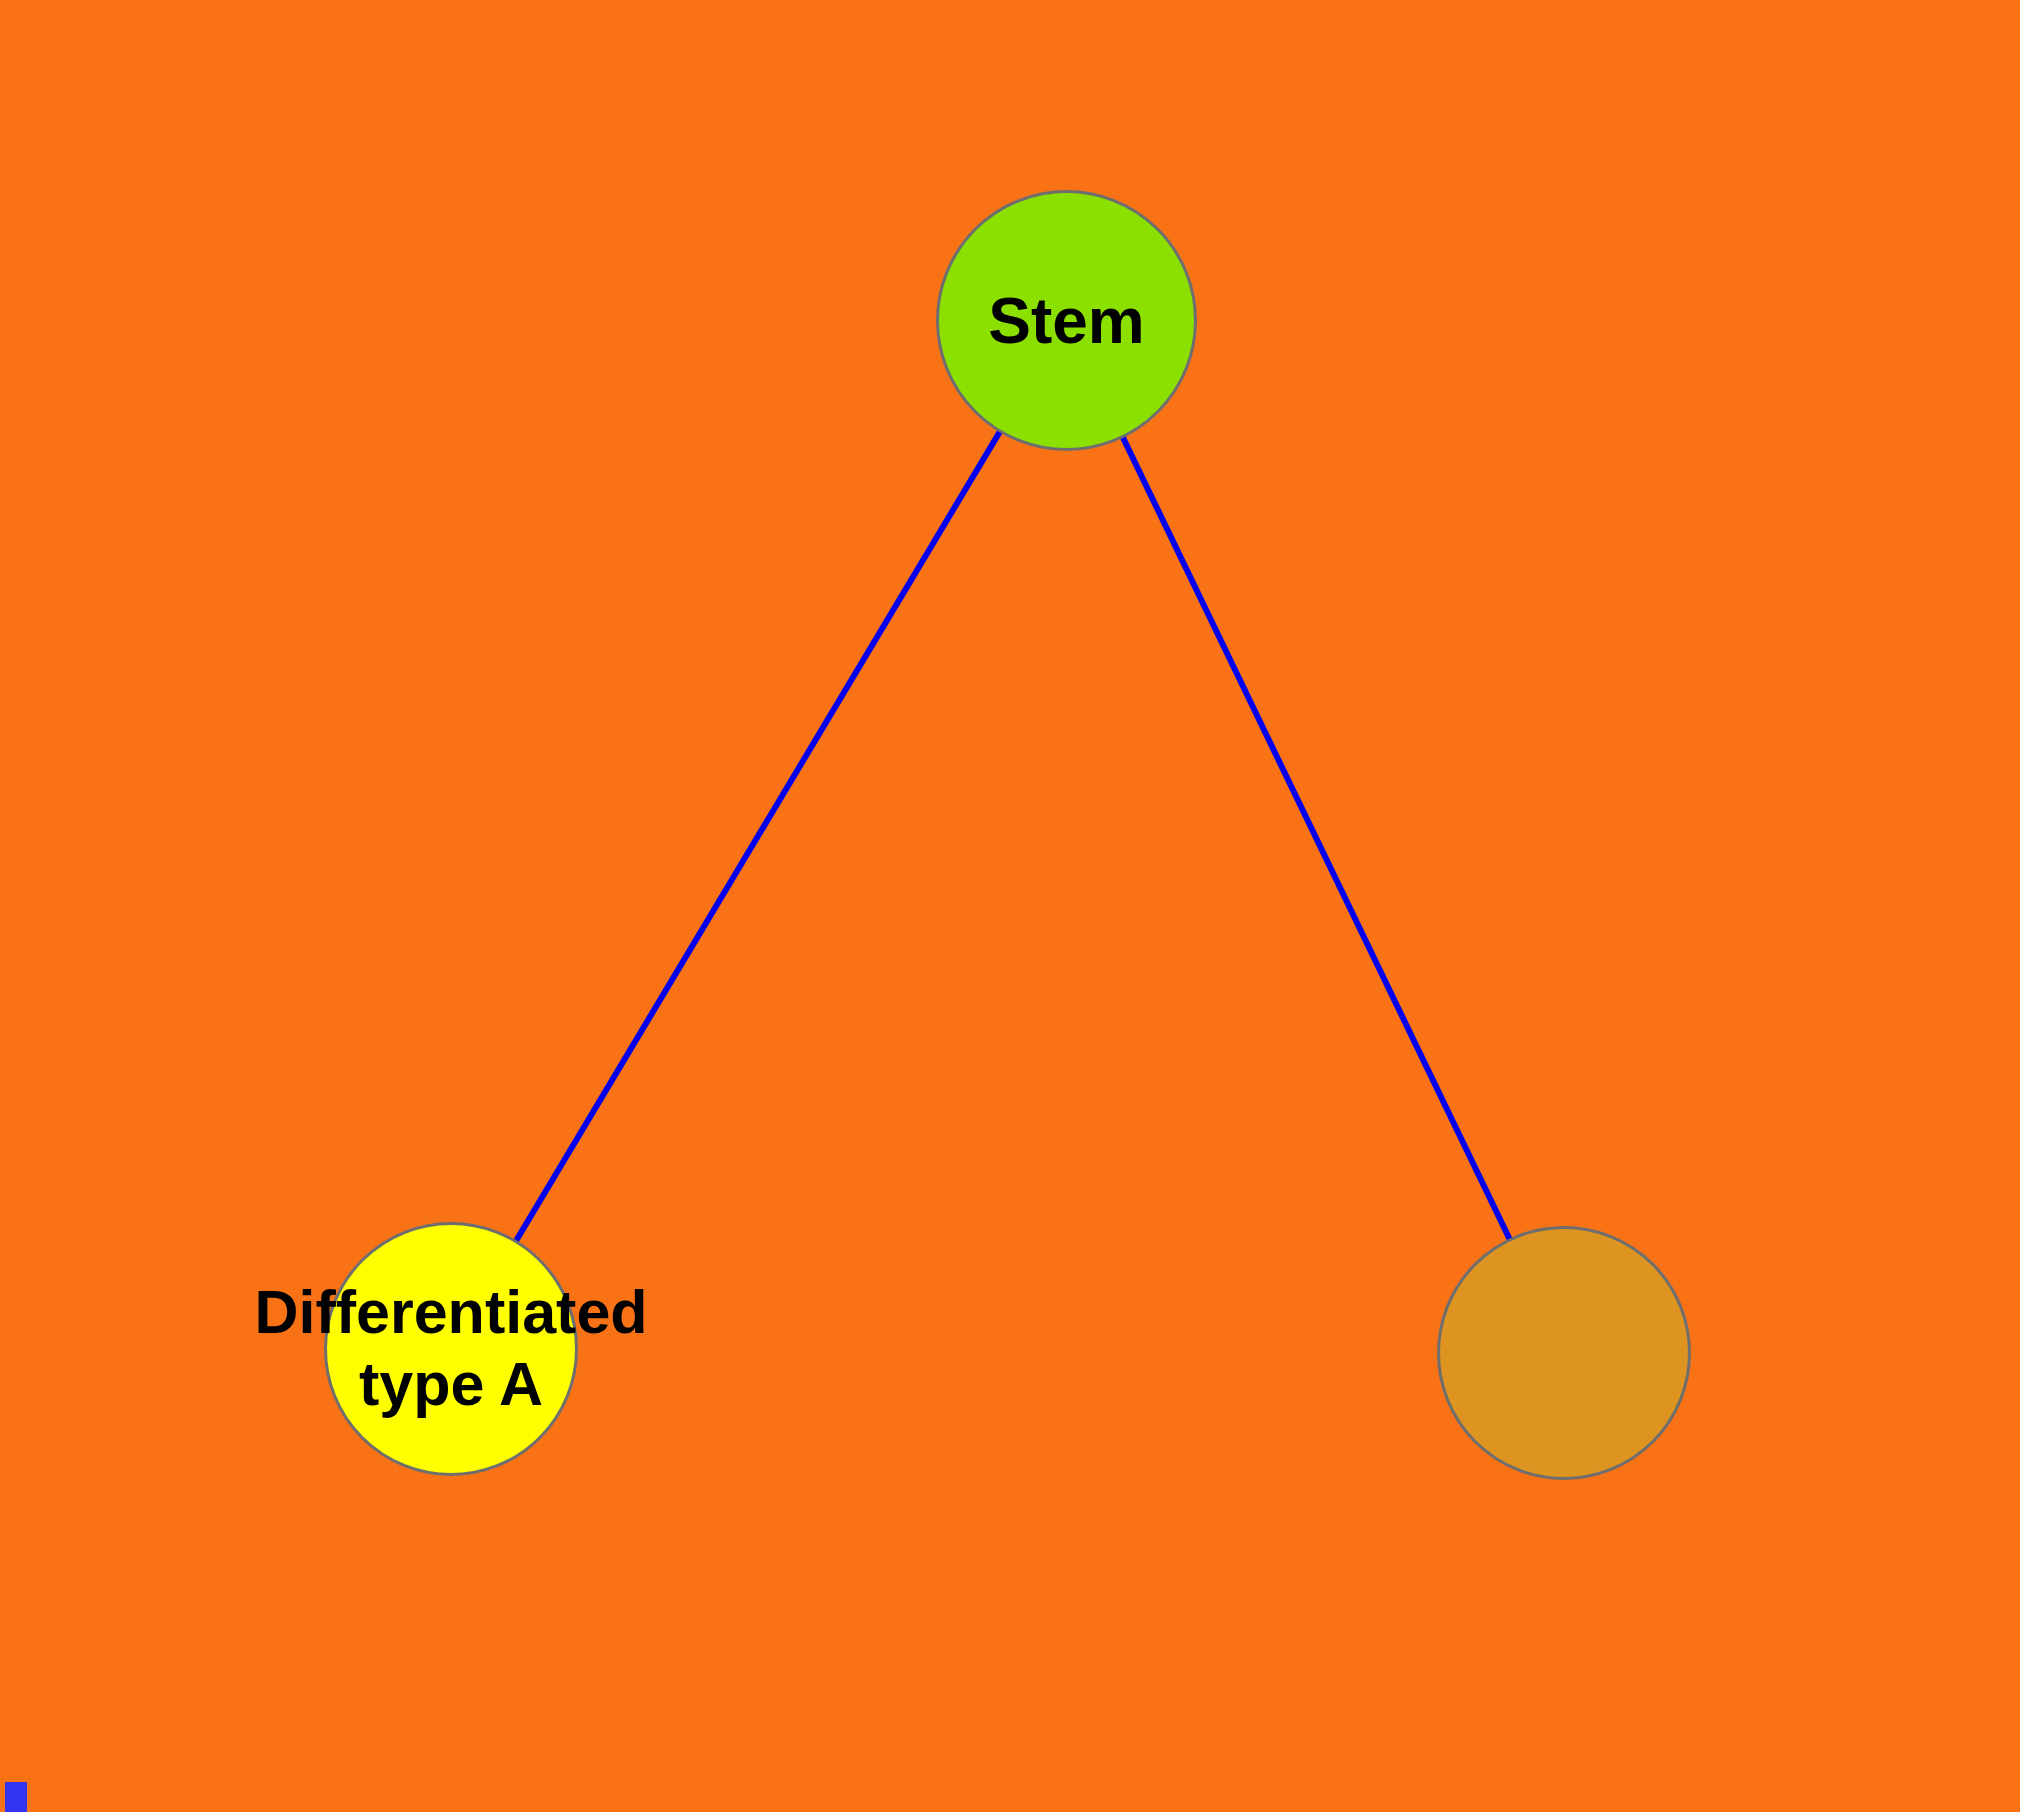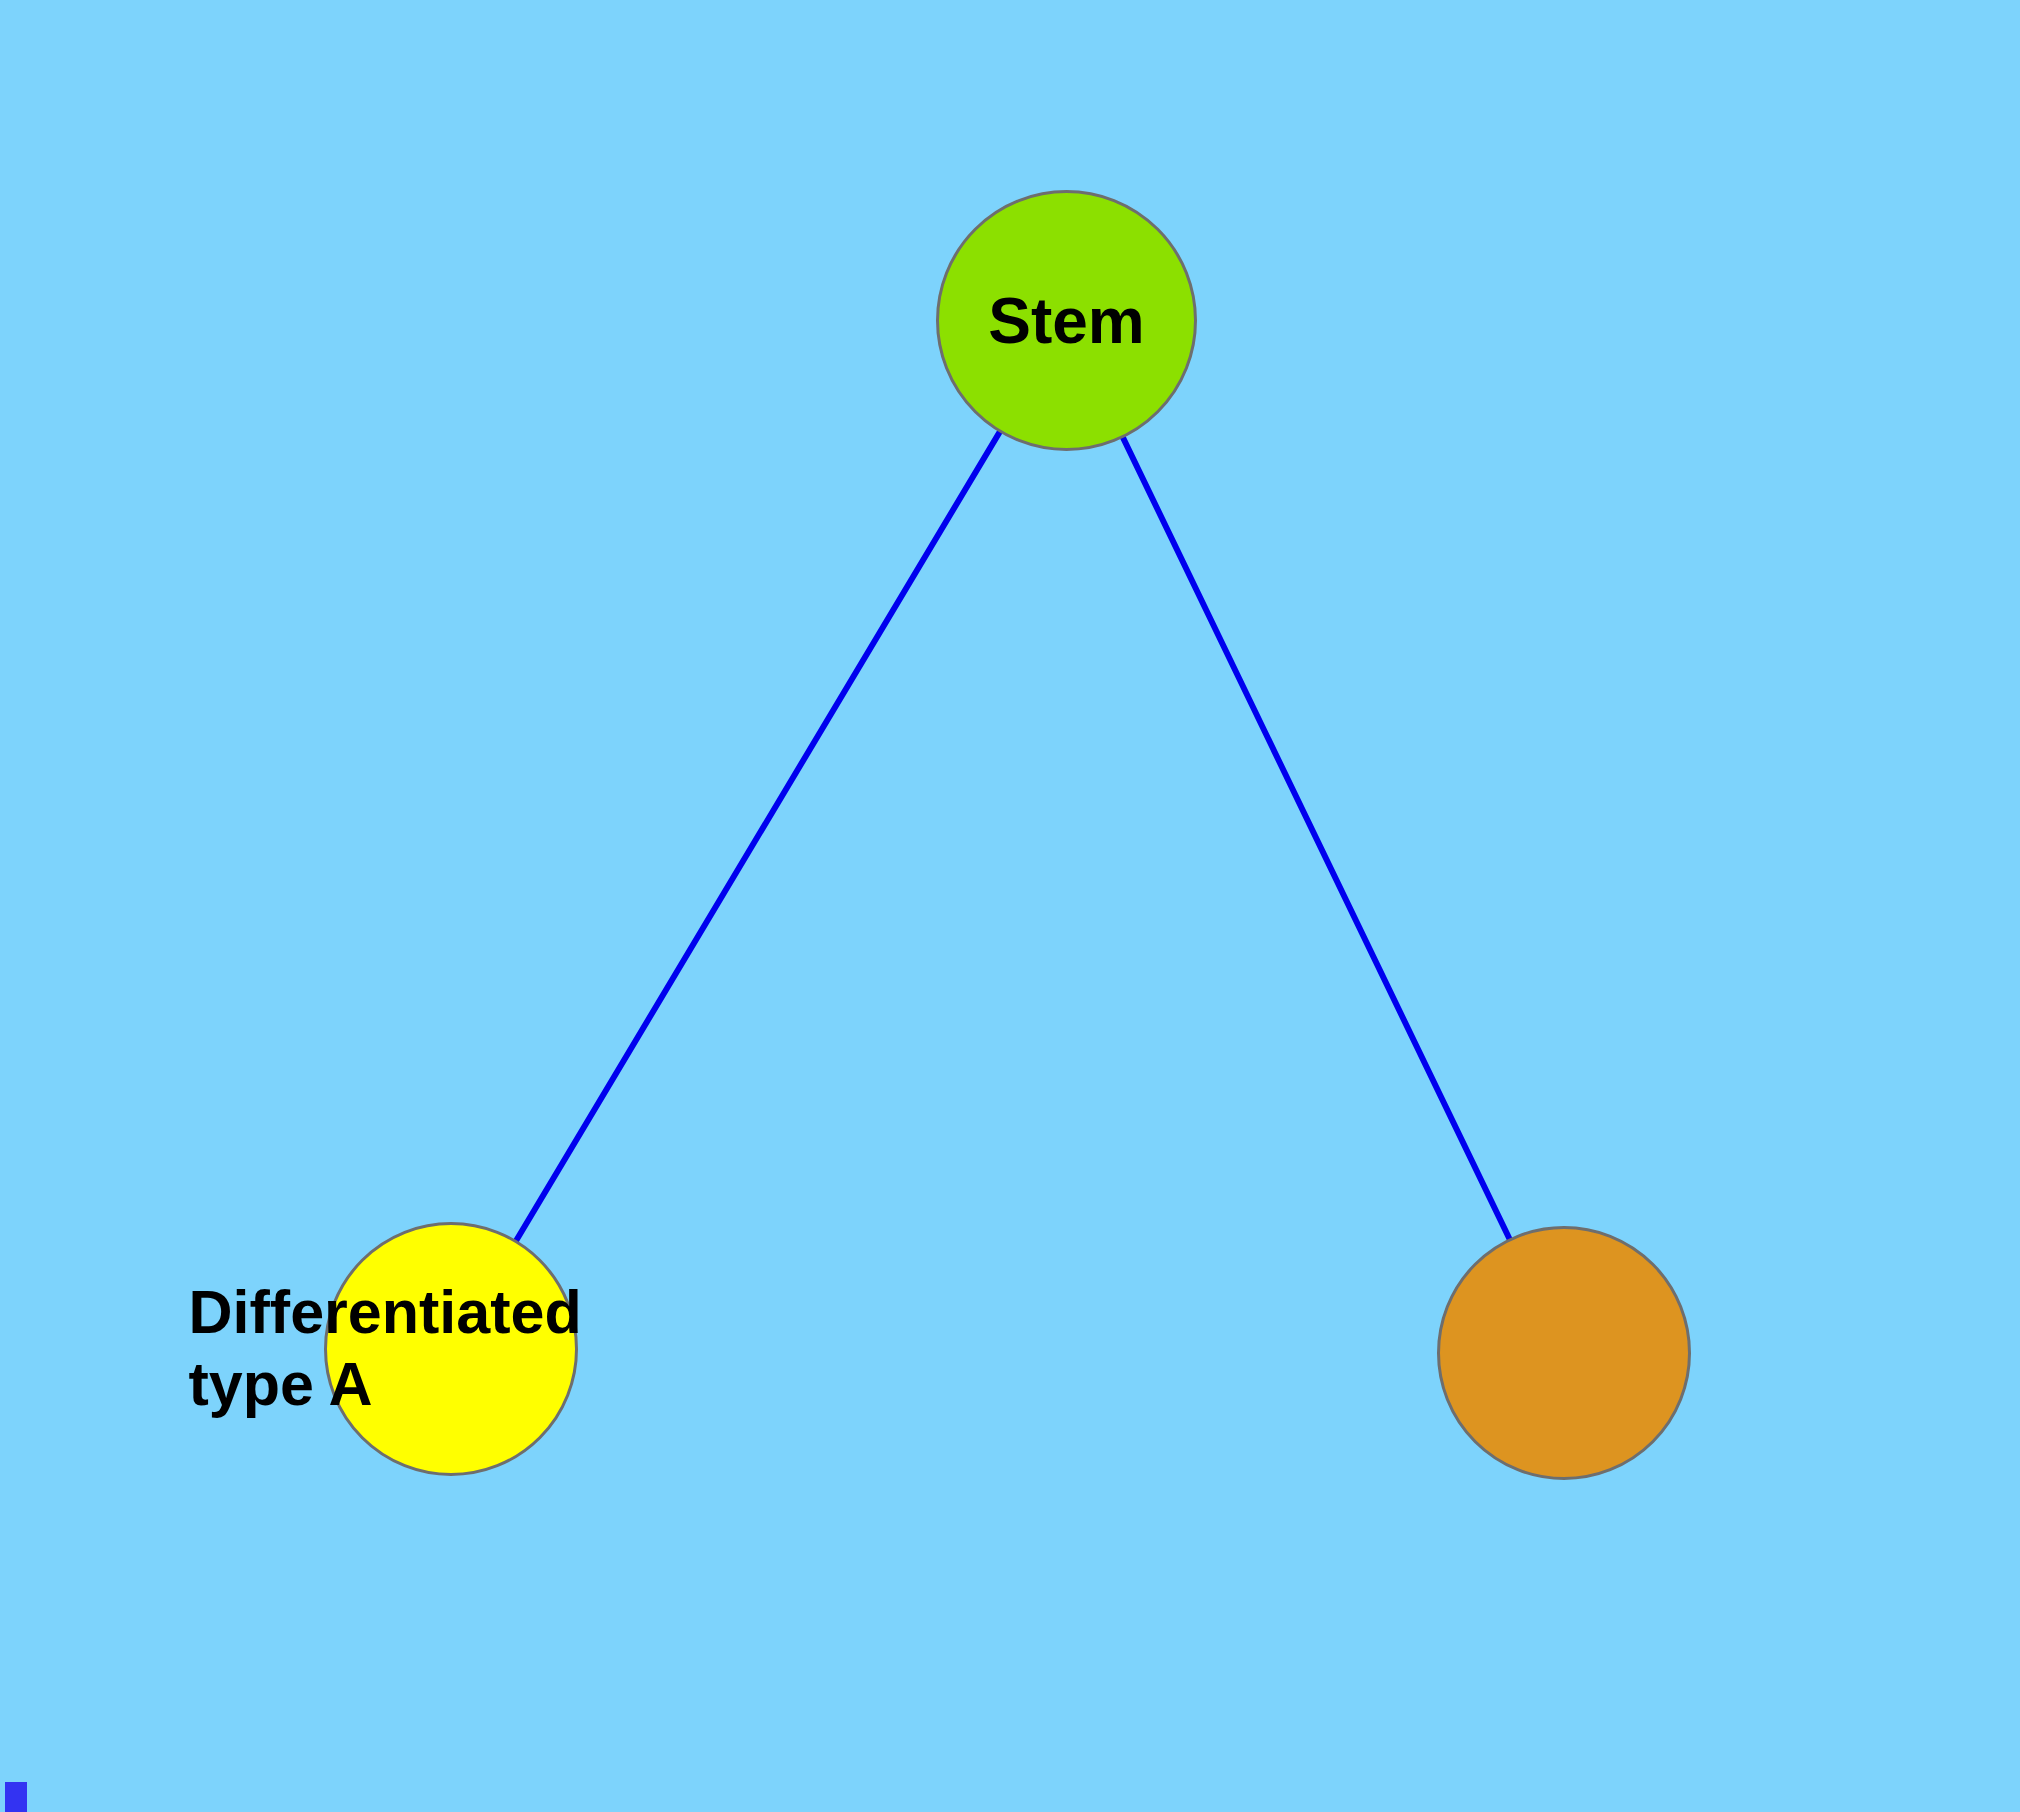--- a/index.html
+++ b/index.html
@@ -56,21 +56,21 @@
   .node-inner-label {
     font-size: 64px;
     font-weight: bold;
     color: #000000;
     text-align: center;
   }
   .floating-label {
     position: absolute;
     width: 525px;
     transform: translate(-50%, -50%);
-    text-align: left;
+    text-align: center;
     font-size: 61px;
     font-weight: bold;
     line-height: 1.18;
     color: #000000;
     z-index: 3;
   }
   .label-type-a {
     left: 451px;
     top: 1349px;
   }
@@ -83,21 +83,21 @@
     left: 5.1px;
     top: 1782px;
     width: 22px;
     height: 30.5px;
     z-index: 4;
   }
 </style>
 </head>
 <body>
 
-<div class="canvas" style="background: #7dd3fc;">
+<div class="canvas" style="background: #f97316;">
 
   <svg class="edges-layer" viewBox="0 0 2384 2138" xmlns="http://www.w3.org/2000/svg">
     <line x1="1258" y1="378" x2="532" y2="1592" style="stroke: rgb(0, 0, 238);"></line>
     <line x1="1258" y1="378" x2="1846" y2="1597" style="stroke: rgb(0, 0, 238);"></line>
   </svg>
 
   <div class="node node-stem" style="background: rgb(140, 224, 0); border-color: rgb(110, 110, 110);">
     <span class="node-inner-label">Stem</span>
   </div>
 

